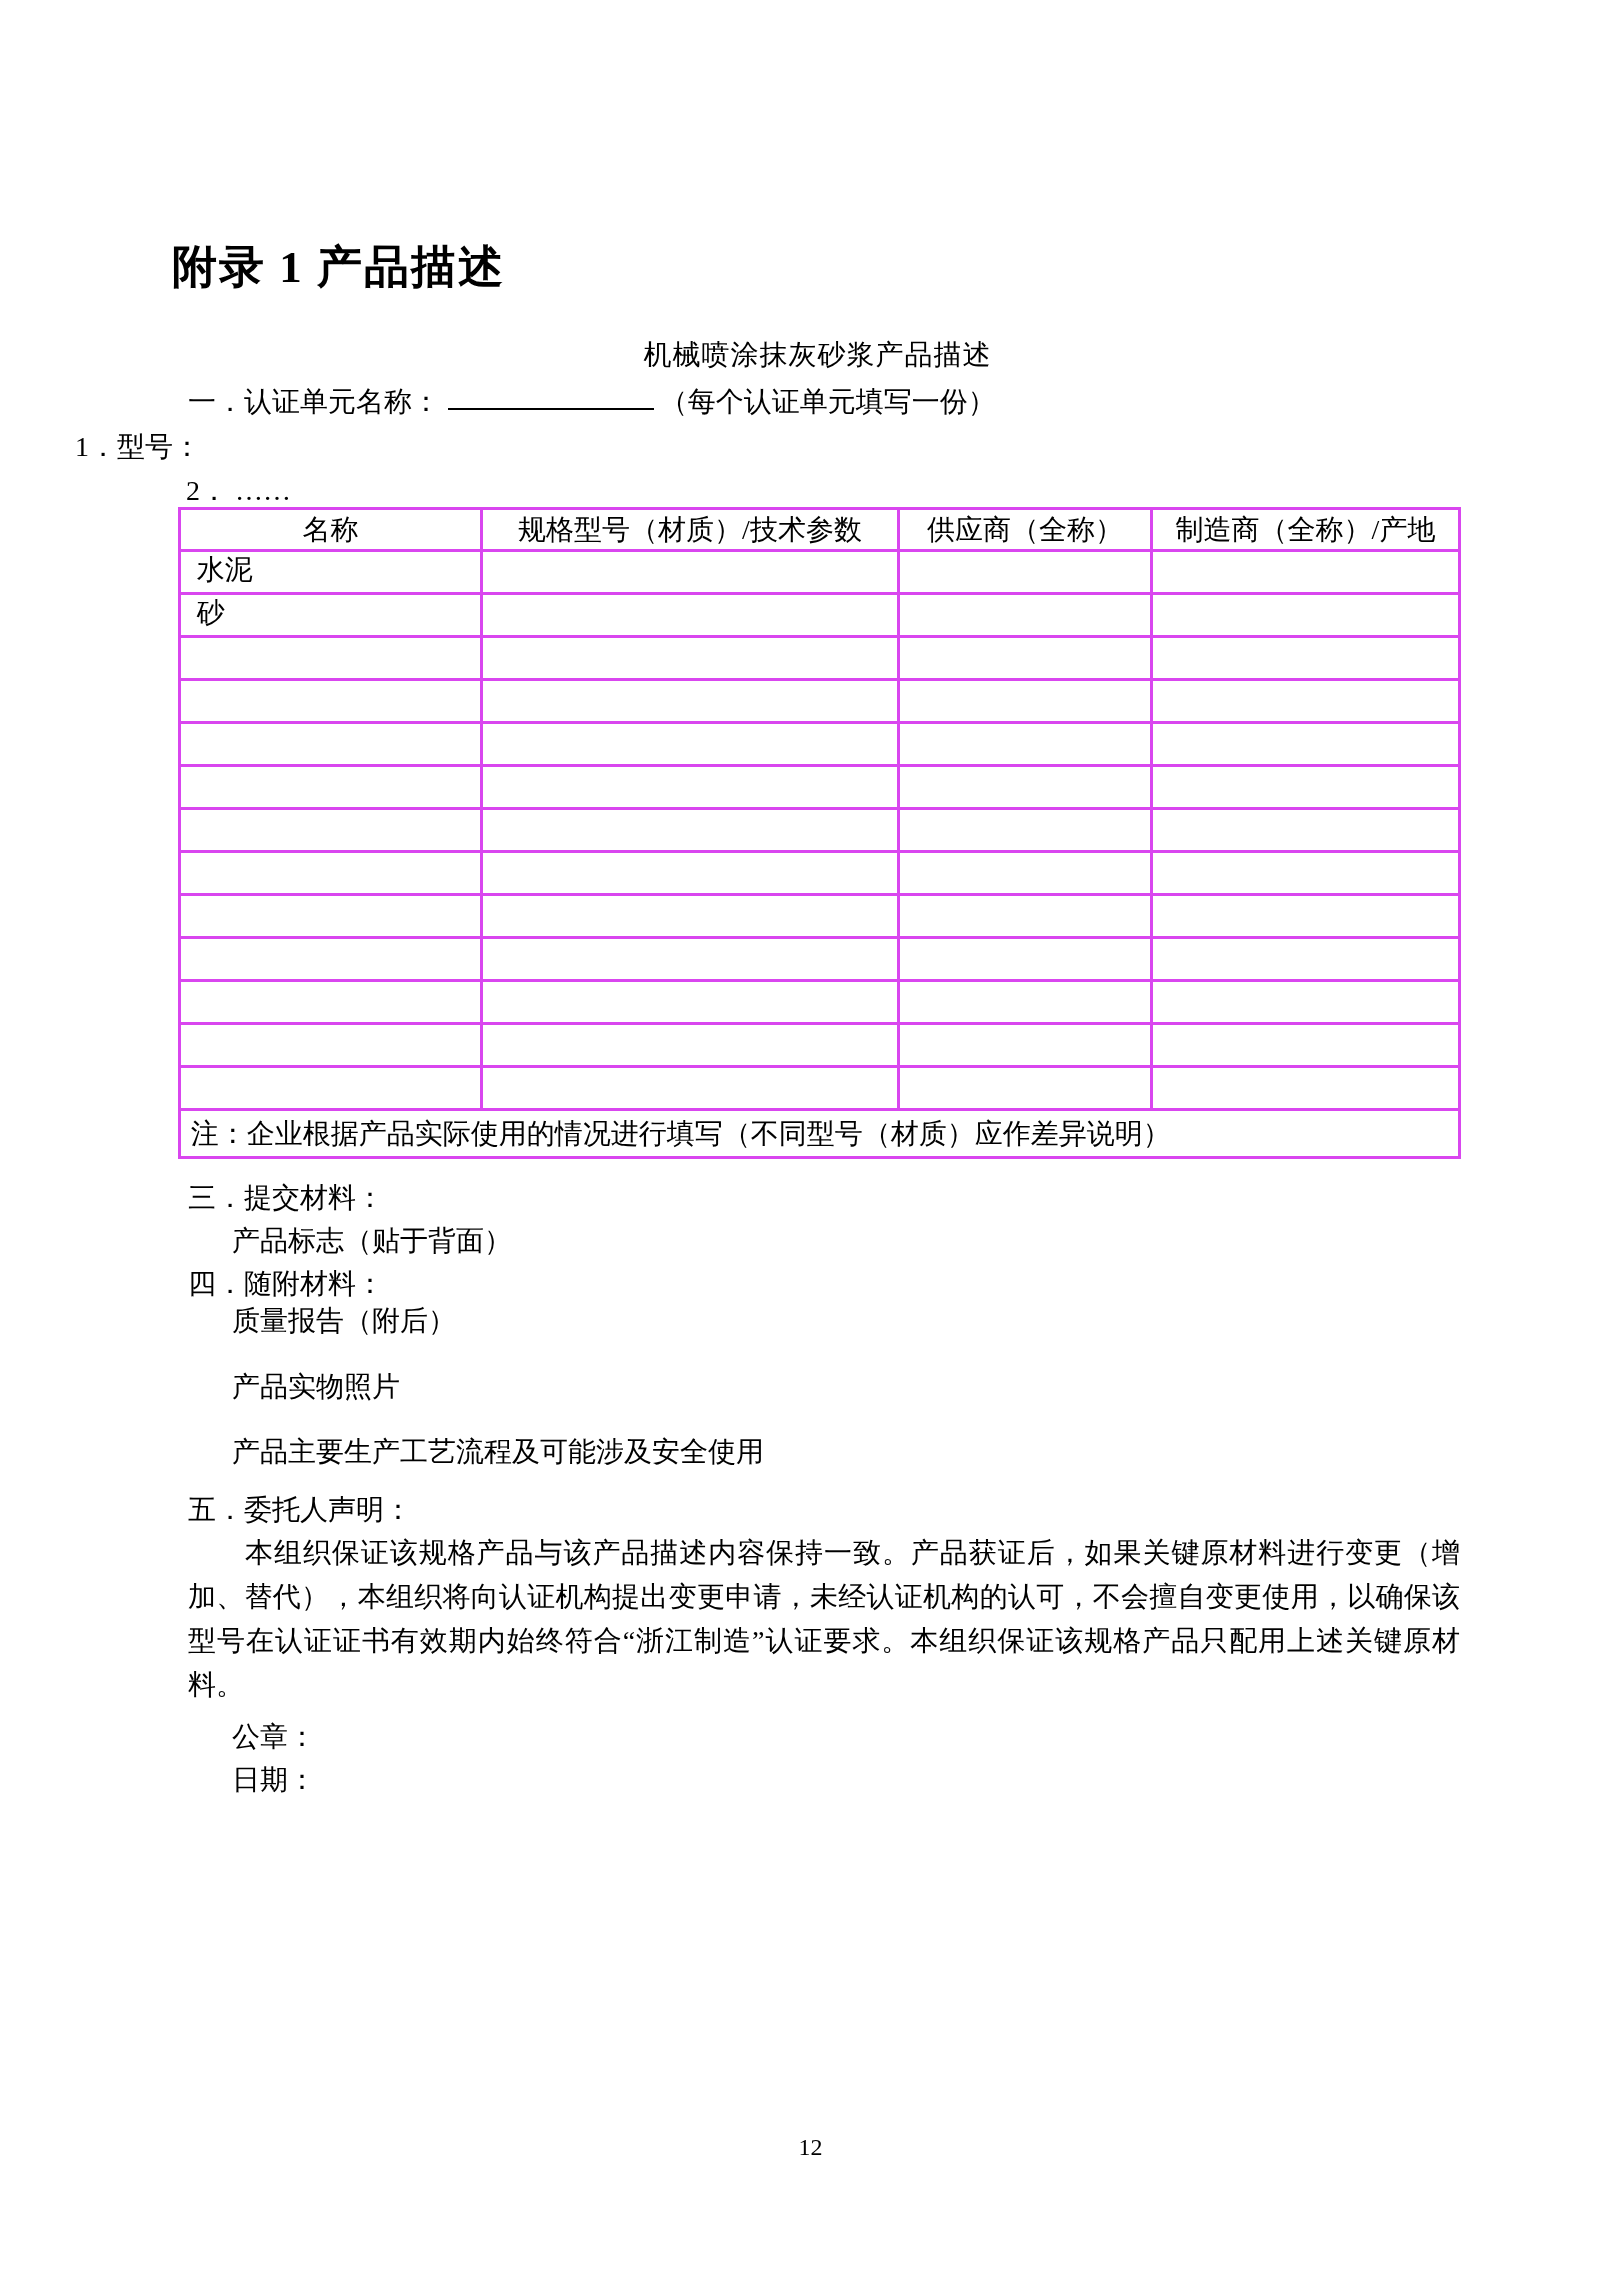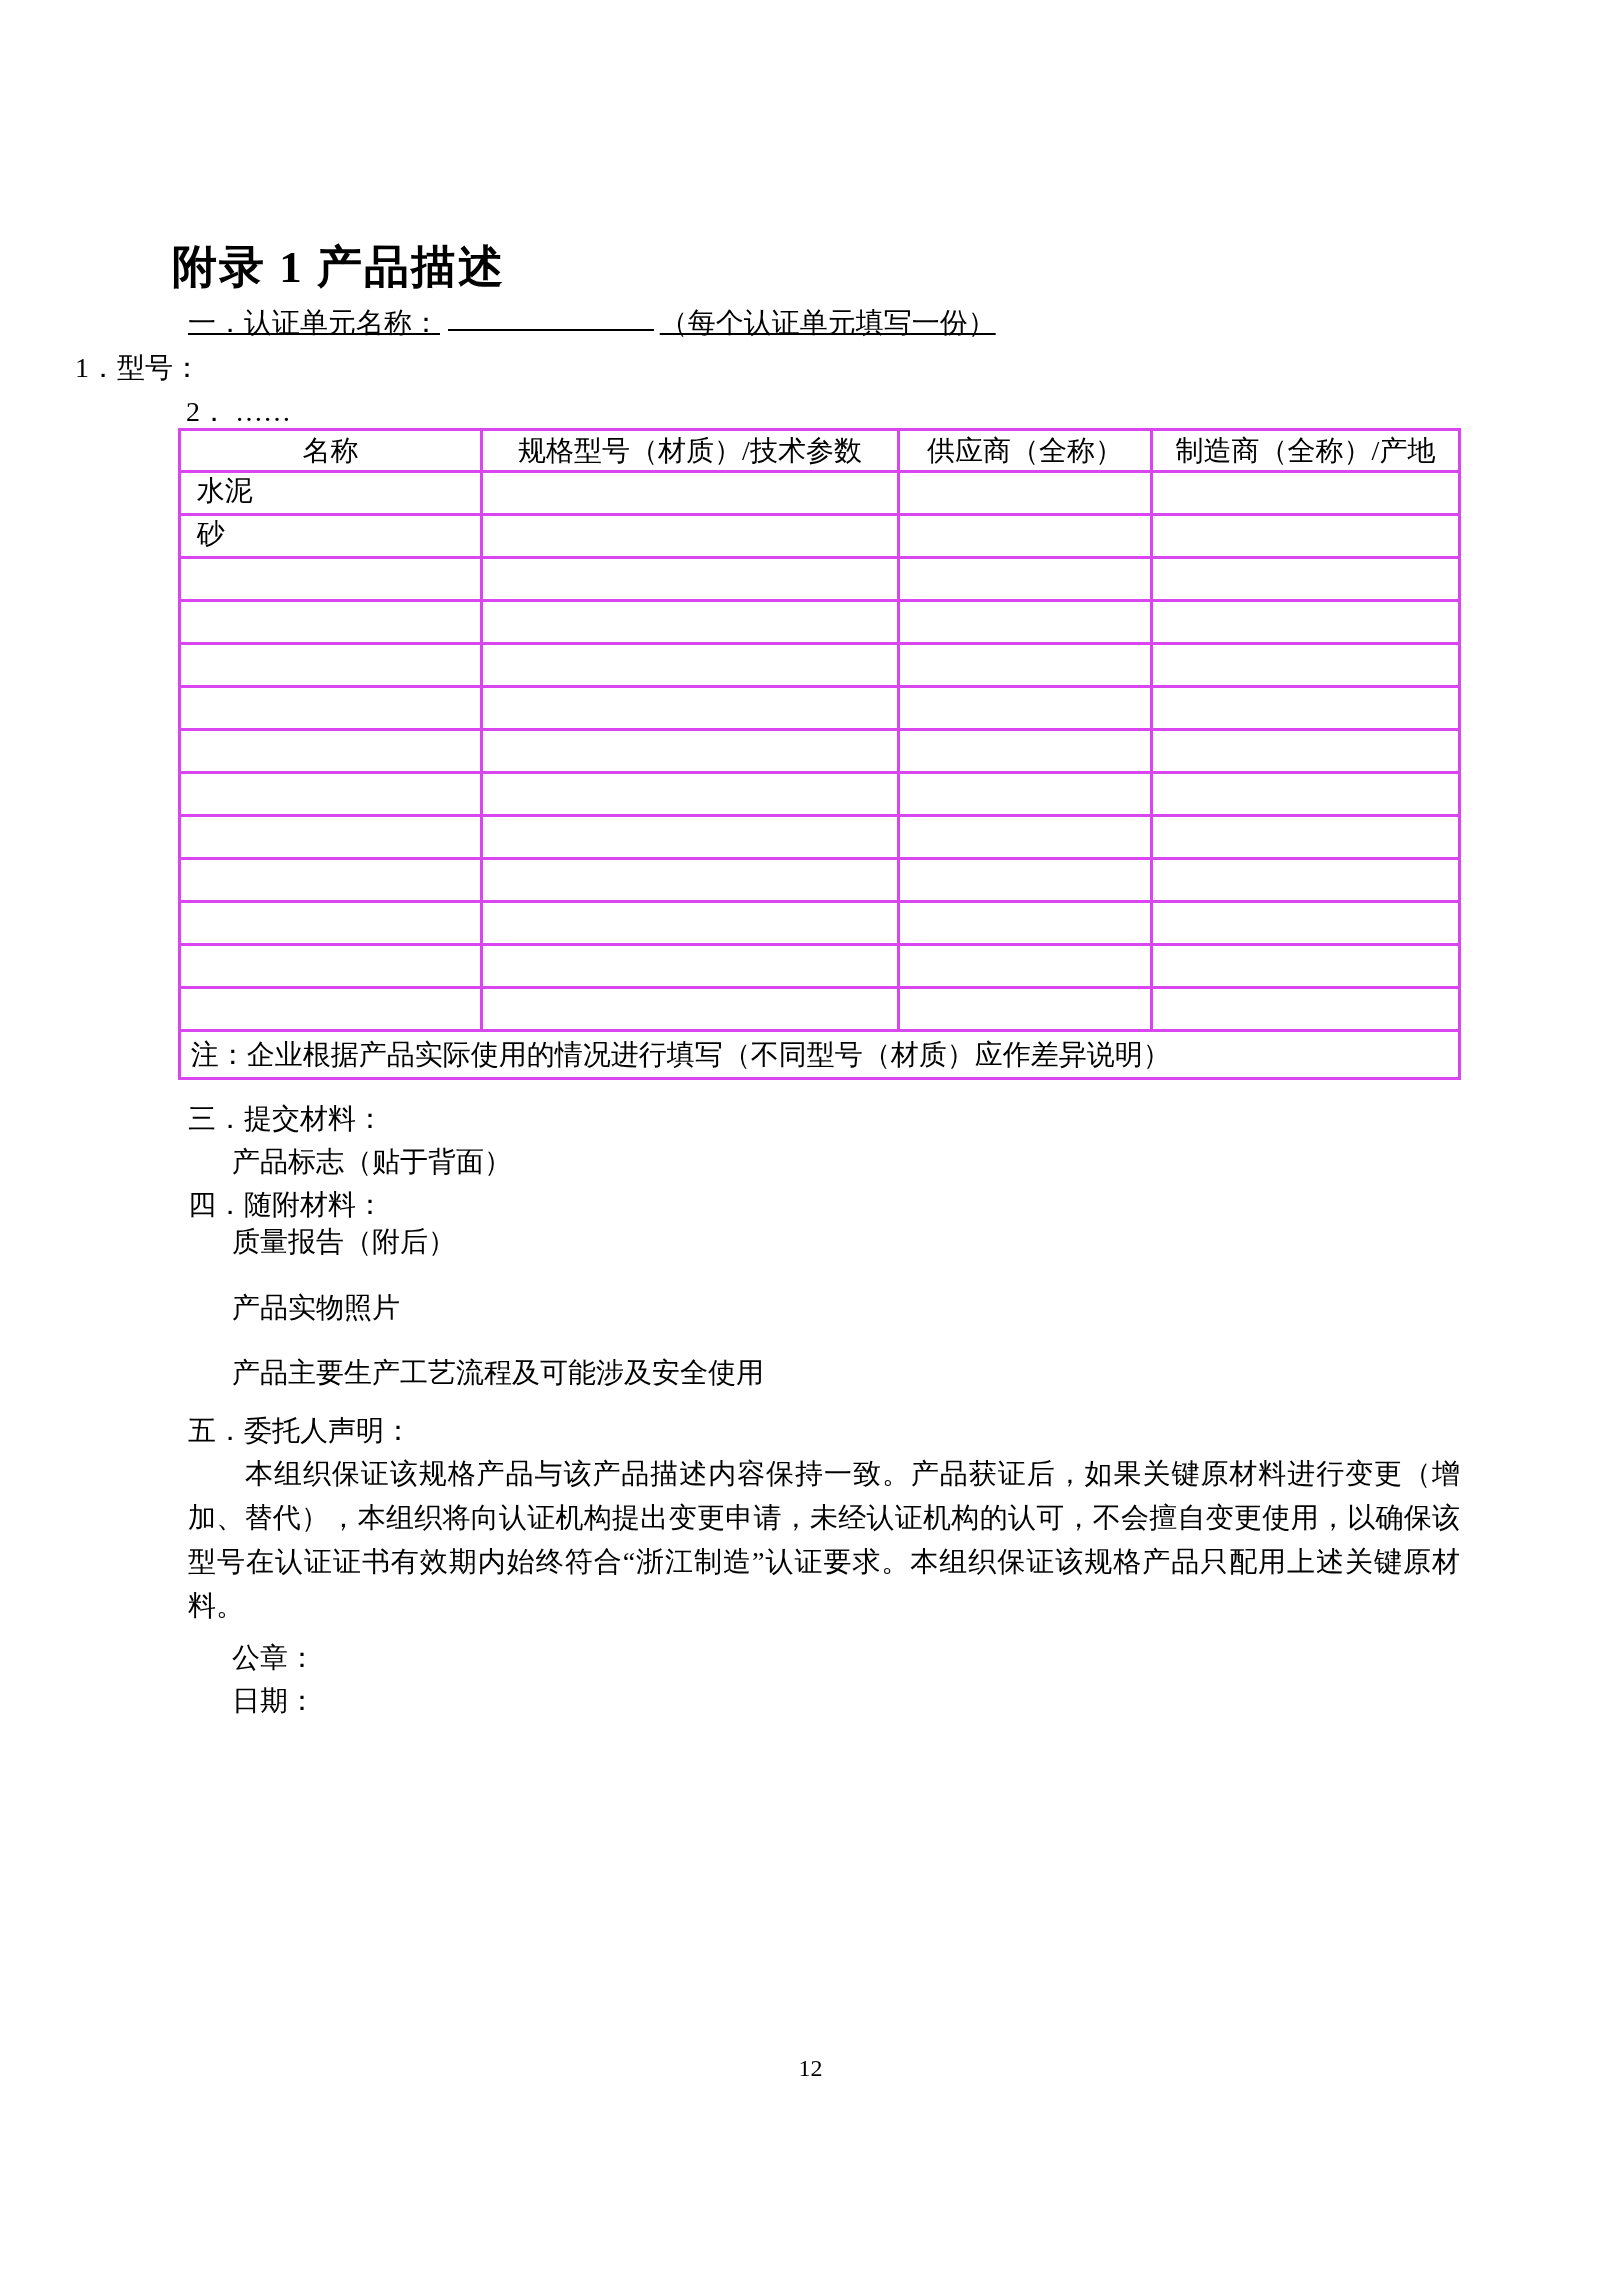--- a/index.html
+++ b/index.html
@@ -27,21 +27,21 @@
     letter-spacing: 2px;
   }
   .doc-subtitle {
     margin-top: 50px;
     margin-left: 178px;
     width: 1279px;
     text-align: center;
     letter-spacing: 1px;
   }
   .line { margin-left: 188px; }
-  .item1-line { margin-top: 15.7px; text-decoration: underline; }
+  .item1-line { margin-top: 15.7px; }
   .sub-item1 { margin-top: 16.7px; margin-left: 75px; }
   .sub-item2 { margin-top: 14.7px; margin-left: 186px; }
   .item2-line { margin-top: 11.8px; }
   .fill-blank {
     display: inline-block;
     width: 206px;
     border-bottom: 2px solid #000;
     height: 23.5px;
     vertical-align: baseline;
     margin: 0 5.9px 0 7.8px;
@@ -109,20 +109,21 @@
     line-height: 29px;
   }
 </style>
 </head>
 <body>
 
 <div class="page">
 
   <div class="appendix-title">附录 1 产品描述</div>
 
+  <div class="doc-subtitle">机械喷涂抹灰砂浆产品描述</div>
 
   <div class="line item1-line">
     <span>一．认证单元名称：</span><span class="fill-blank"></span><span>（每个认证单元填写一份）</span>
   </div>
 
   <div class="sub-item1">1．型号：</div>
   <div class="sub-item2">2． ……</div>
 
 
   <table class="materials">

